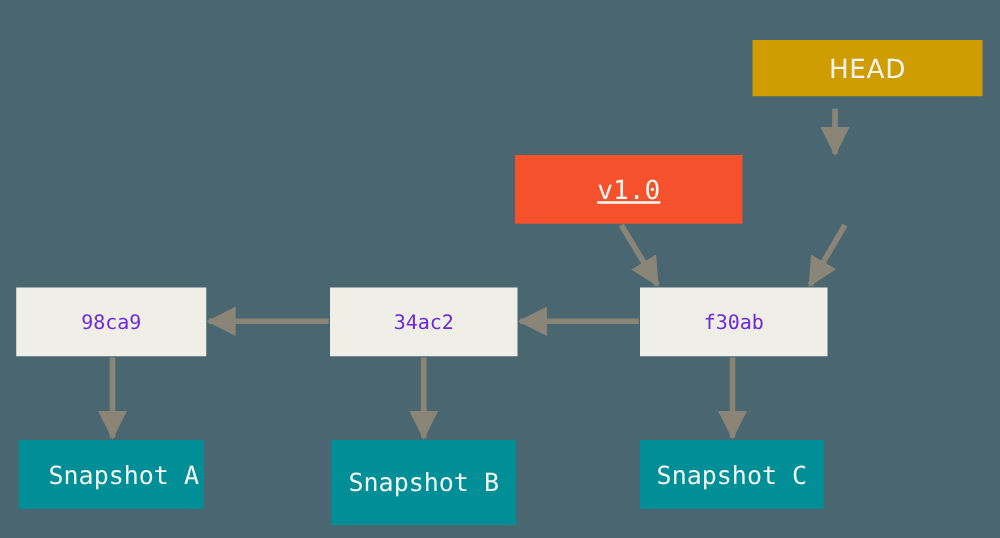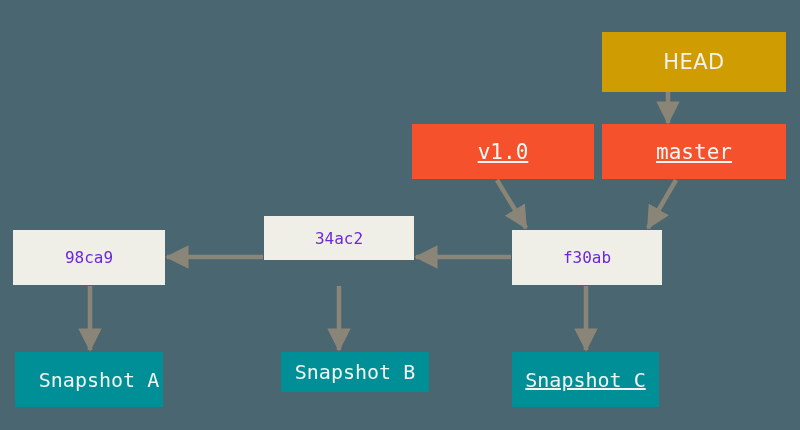--- a/index.html
+++ b/index.html
@@ -100,31 +100,30 @@
 
     <g>
       <line x1="339" y1="286" x2="339" y2="350" stroke="#8b8578" stroke-width="4.5" marker-end="url(#ah)"></line>
     </g>
 
     <g>
       <line x1="586" y1="286" x2="586" y2="350" stroke="#8b8578" stroke-width="4.5" marker-end="url(#ah)"></line>
     </g>
   </svg>
 
-  <div class="node node-head" style="left:602px; top:32px; width:184px; height:60px;text-align:right;">HEAD</div>
+  <div class="node node-head" style="left:602px; top:32px; width:184px; height:45px;text-align:right;">HEAD</div>
 
   <div class="node node-ref" style="left:412px; top:124px; width:182px; height:55px;">v1.0</div>
 
-  <div class="node node-ref" style="left:602px; top:124px; width:184px; height:55px;">master</div>
 
   <div class="node node-commit" style="left:13px; top:230px; width:152px; height:55px;">98ca9</div>
 
-  <div class="node node-commit" style="left:264px; top:216px; width:150px; height:44px;">34ac2</div>
+  <div class="node node-commit" style="left:264px; top:230px; width:150px; height:55px;">34ac2</div>
 
   <div class="node node-commit" style="left:512px; top:230px; width:150px; height:55px;text-align:center;">f30ab</div>
 
   <div class="node node-snapshot" style="left:15px; top:352px; width:148px; height:55px;padding-left:20px;">Snapshot A</div>
 
-  <div class="node node-snapshot" style="left:281px; top:352px; width:148px; height:40px;">Snapshot B</div>
+  <div class="node node-snapshot" style="left:265px; top:352px; width:148px; height:68px;">Snapshot B</div>
 
-  <div class="node node-snapshot" style="left:512px; top:352px; width:147px; height:55px;text-decoration:underline;">Snapshot C</div>
+  <div class="node node-snapshot" style="left:512px; top:352px; width:147px; height:55px;">Snapshot C</div>
 
 </div>
 
 </body></html>

